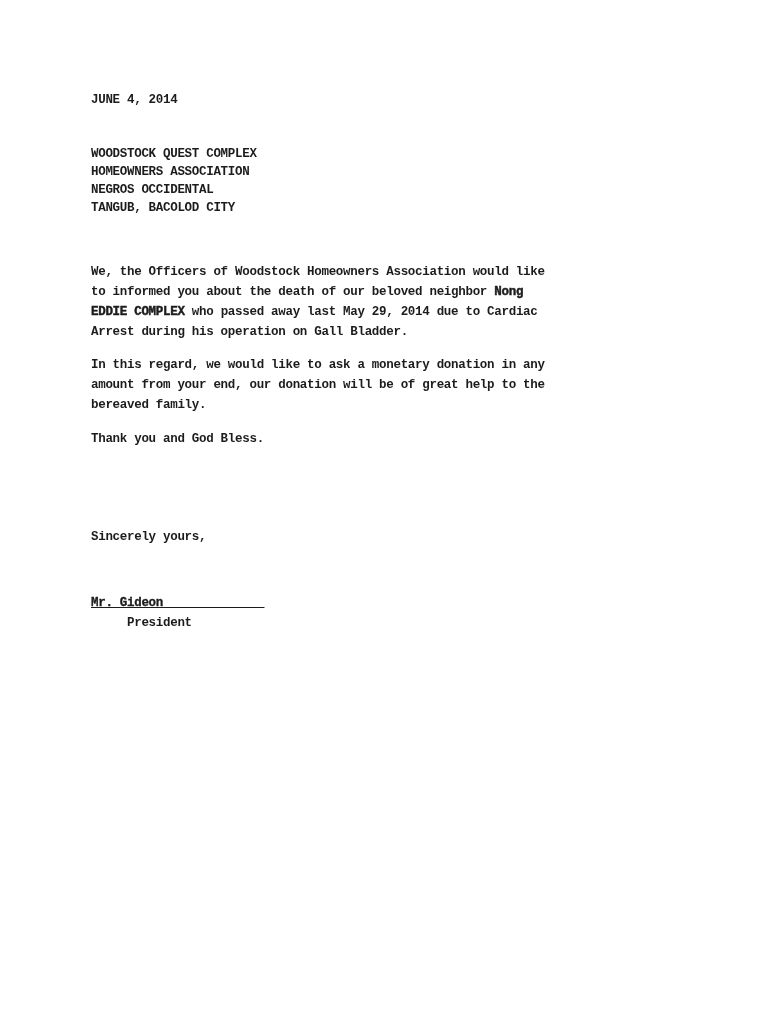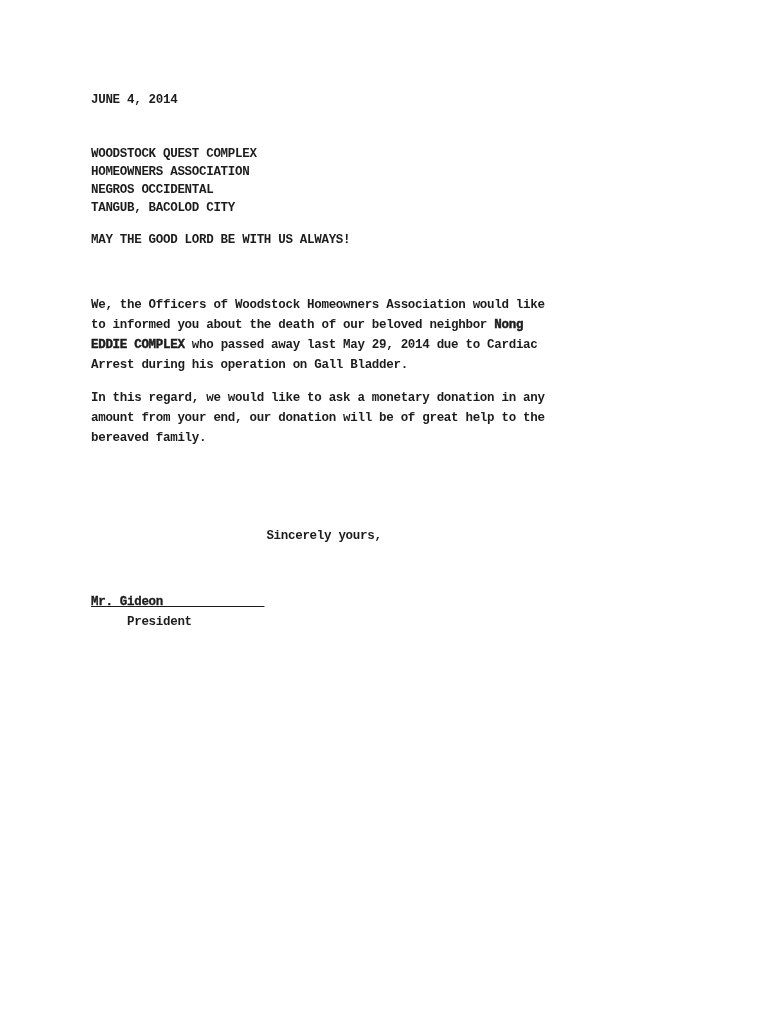--- a/index.html
+++ b/index.html
@@ -43,21 +43,20 @@
     margin-top: 45px;
   }
   .para-2 {
     margin-top: 13px;
   }
   .para-3 {
     margin-top: 14px;
   }
   .closing {
     margin-top: 78px;
-    text-align: center;
   }
   .signature-name {
     margin-top: 46px;
     text-decoration: underline;
     -webkit-text-stroke: 0.3px currentColor;
   }
   .signature-title {
     margin-top: 0;
     padding-left: 36px;
   }
@@ -77,26 +76,26 @@
     <p class="date-line">JUNE 4, 2014</p>
 
     <div class="recipient-block">
       <div>WOODSTOCK QUEST COMPLEX</div>
       <div>HOMEOWNERS ASSOCIATION</div>
       <div>NEGROS OCCIDENTAL</div>
       <div>TANGUB, BACOLOD CITY</div>
     </div>
 
 
-    <p class="greeting-line">MAY THE GOOD LORD BE WITH US ALWAYS!</p>
 
     <p class="para-1"><span>We, the Officers of Woodstock Homeowners Association would like to informed you about the death of our beloved neighbor </span><span class="emph-name">Nong EDDIE COMPLEX</span><span> who passed away last May 29, 2014 due to Cardiac Arrest during his operation on Gall Bladder.</span></p>
 
     <p class="para-2">In this regard, we would like to ask a monetary donation in any amount from your end, our donation will be of great help to the bereaved family.</p>
 
+    <p class="para-3">Thank you and God Bless.</p>
 
     <p class="closing">Sincerely yours,</p>
 
     <div class="signature-block">
       <p class="signature-name">Mr. Gideon______________</p>
       <p class="signature-title">President</p>
     </div>
 
   </div>
 </div>

